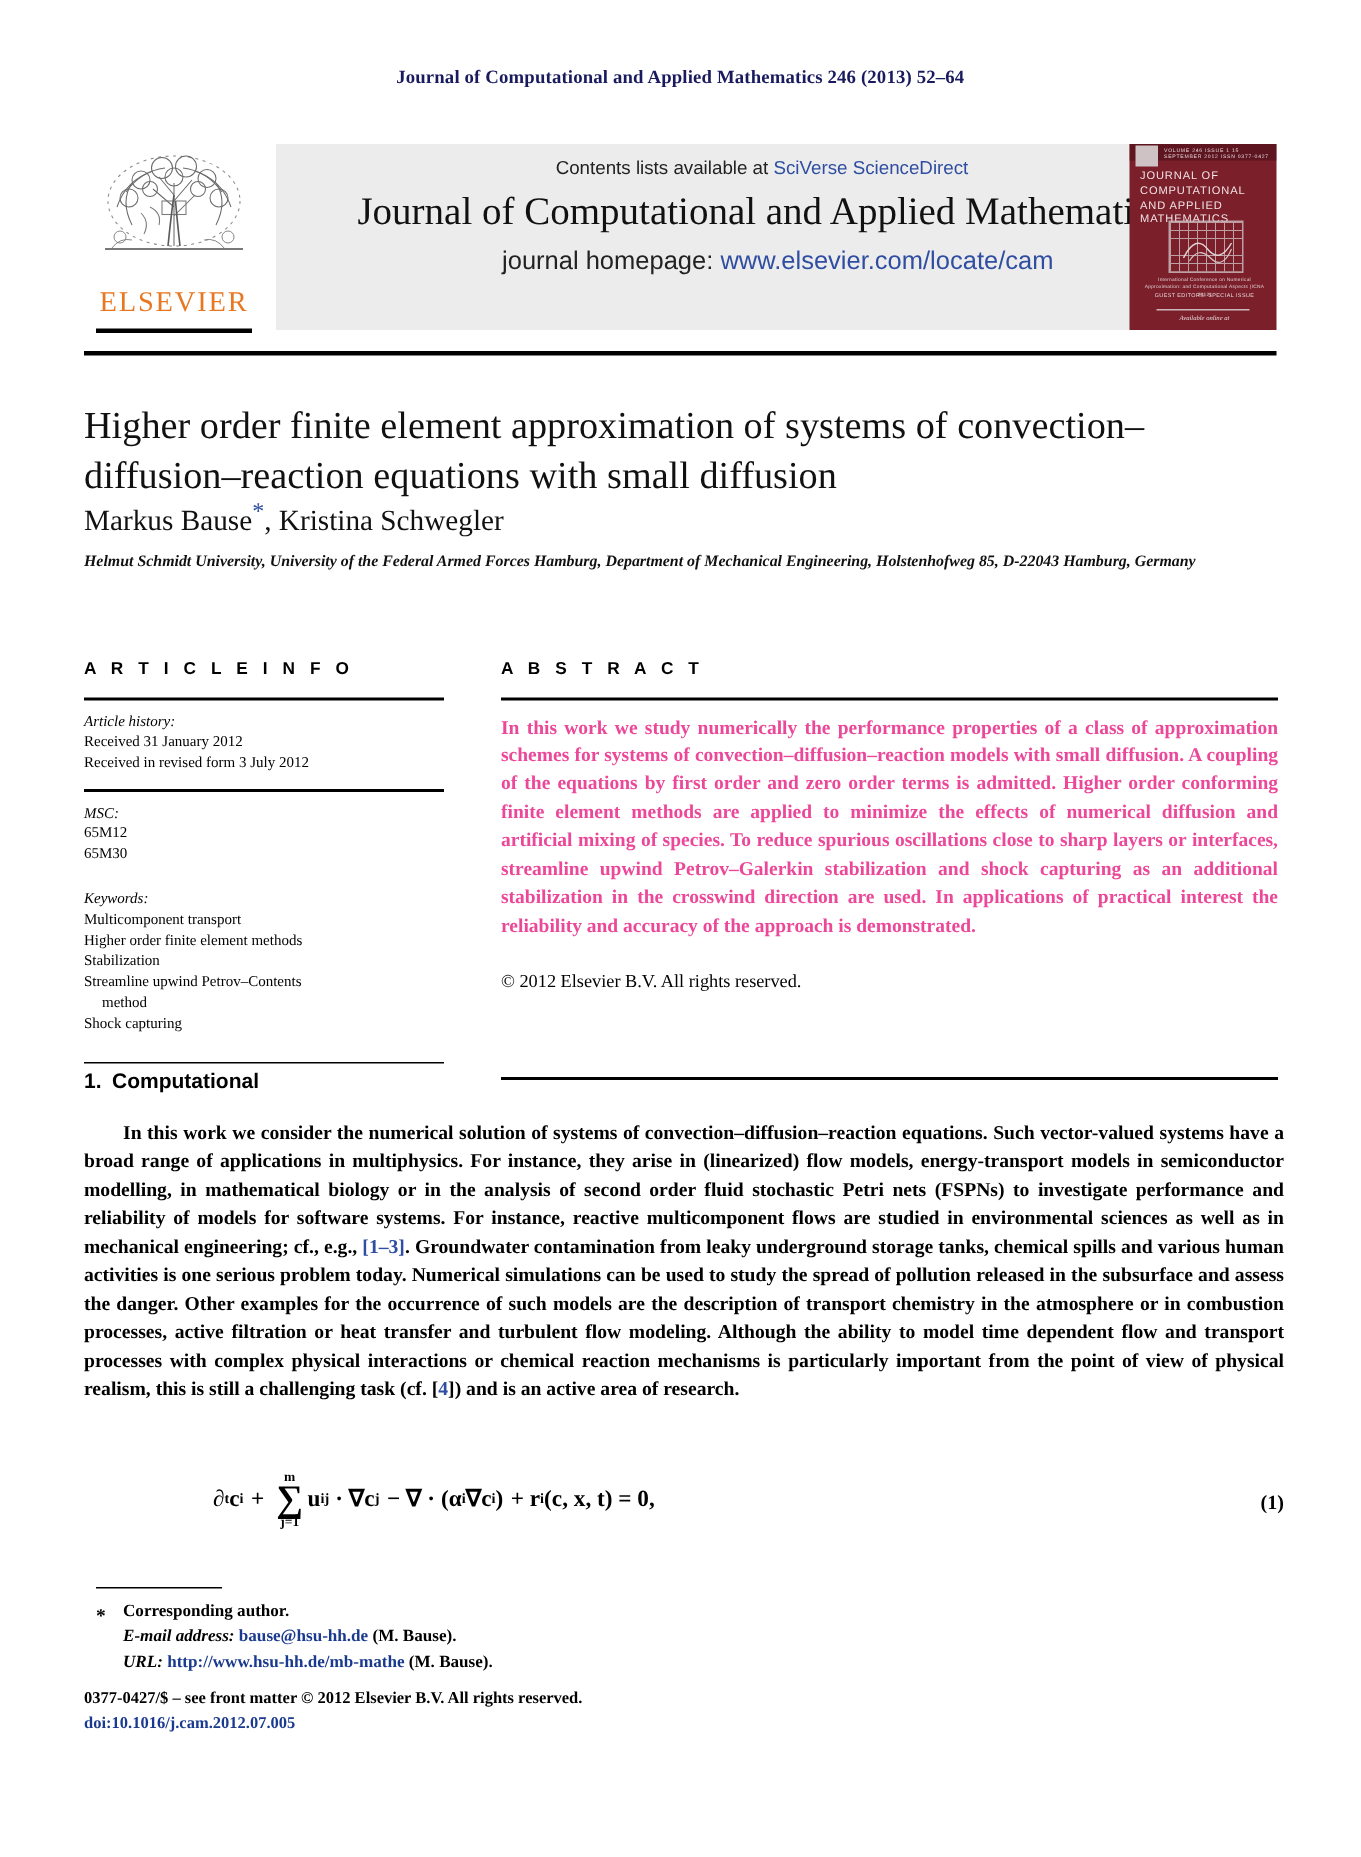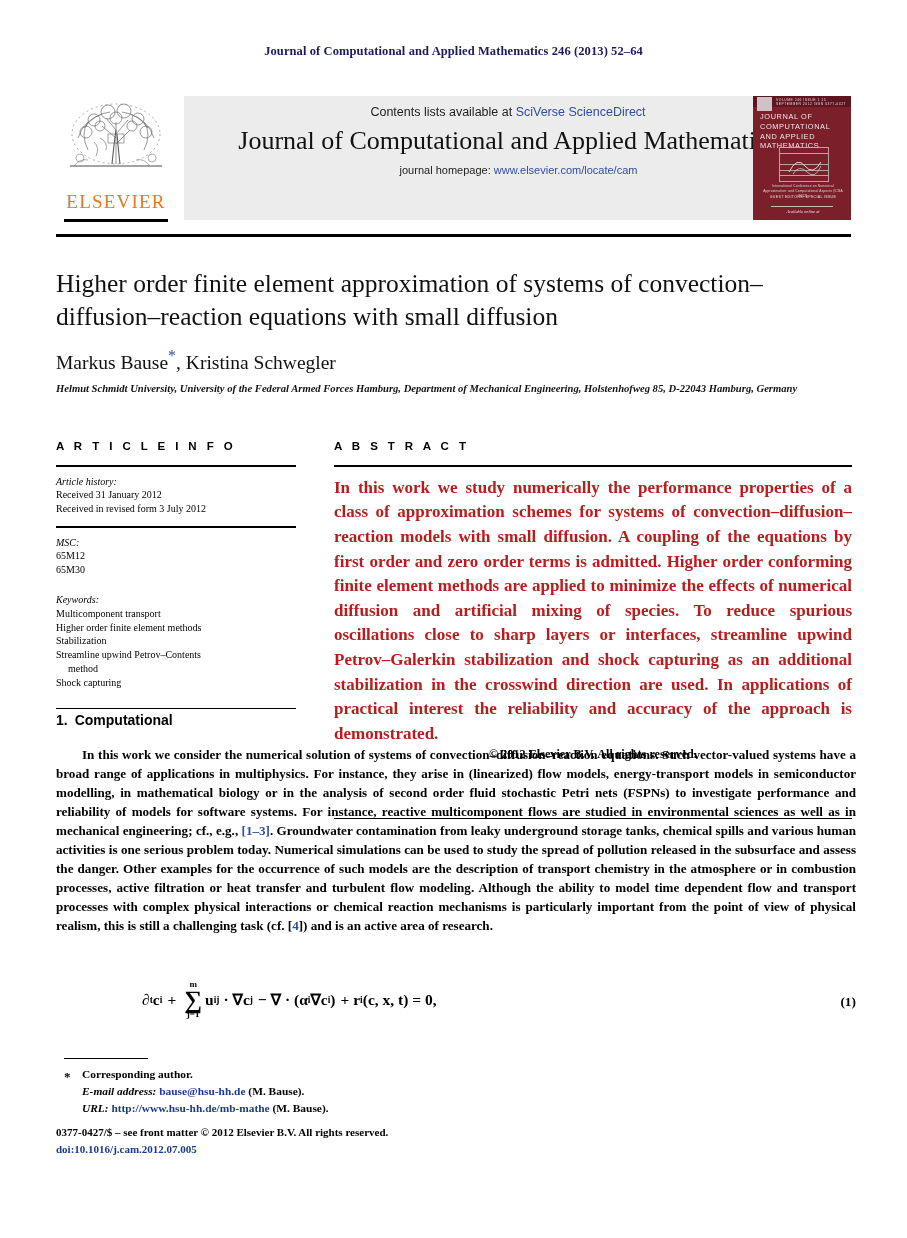--- a/index.html
+++ b/index.html
@@ -95,21 +95,21 @@
   .journal-title-big {
     font-family: "Liberation Serif", serif;
     font-size: 26px;
     line-height: 1.12;
     color: #111;
     margin-top: 7px;
     padding: 0 40px;
   }
   .homepage-line {
     font-family: "Liberation Sans", sans-serif;
-    font-size: 11px;
+    font-size: 17px;
     color: #222;
     margin-top: 9px;
     padding-left: 21px;
   }
   .homepage-line .url {
     color: #2f4ea1;
   }
 
   .cover-thumb {
     position: absolute;
@@ -233,21 +233,20 @@
     font-family: "Liberation Serif", serif;
     font-size: 25.5px;
     line-height: 1.28;
     color: #111;
     margin: 0;
     font-weight: normal;
   }
   .authors {
     font-family: "Liberation Serif", serif;
     font-size: 19.5px;
-    margin-top: 14px;
     color: #111;
   }
   .authors .star {
     color: #2f4ea1;
     font-size: 16px;
     vertical-align: super;
   }
   .affiliation {
     font-family: "Liberation Serif", serif;
     font-style: italic;
@@ -300,33 +299,33 @@
     font-style: italic;
   }
   .kw-line {
     white-space: nowrap;
   }
   .kw-indent {
     padding-left: 12px;
   }
   .abstract-body {
     font-family: "Liberation Serif", serif;
-    font-size: 17px;
+    font-size: 13px;
     line-height: 1.45;
     text-align: justify;
     margin-top: 9px;
     font-weight: bold;
-    color: #b91c1c;
+    color: #ec4899;
   }
   .copyright-line {
     font-family: "Liberation Serif", serif;
     font-size: 12.2px;
-    text-align: center;
-    margin-top: 0;
-    font-weight: bold;
+    text-align: left;
+    margin-top: 21px;
+    font-weight: normal;
   }
   .abstract-rule-bottom {
     height: 1.6px;
     background: #000;
     margin-top: 56px;
   }
   .info-rule-bottom {
     height: 1.6px;
     background: #000;
     margin-top: 18px;

